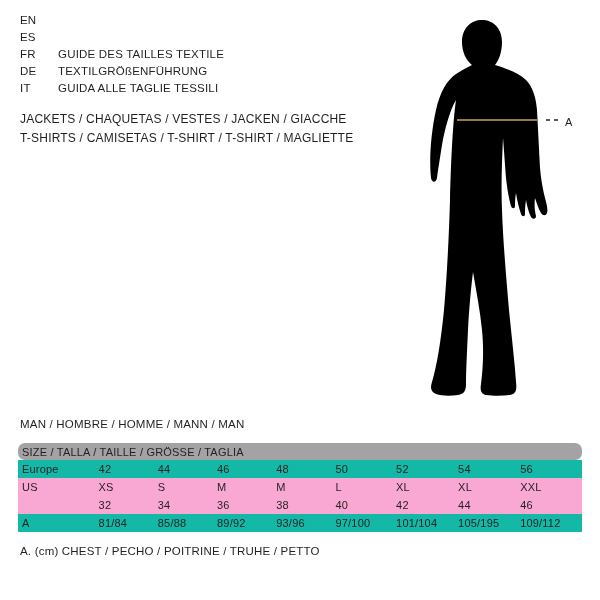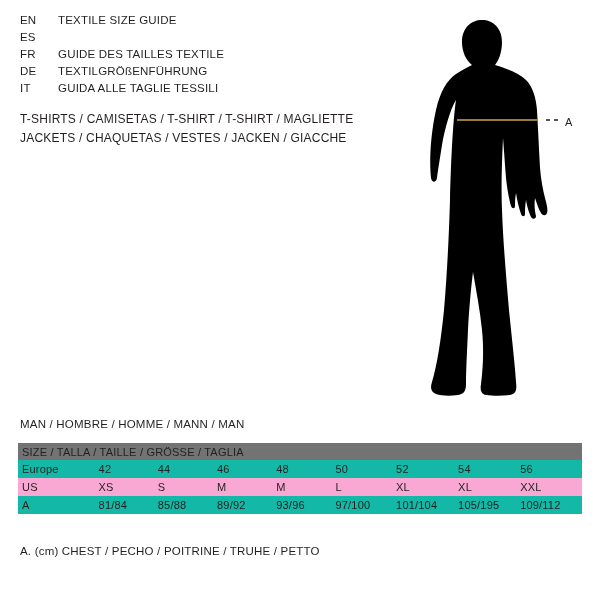--- a/index.html
+++ b/index.html
@@ -92,23 +92,24 @@
     font-size: 11px;
     letter-spacing: 0.2px;
   }
   table.size-table td {
     padding: 0;
     height: 18px;
     vertical-align: middle;
     font-weight: normal;
   }
   tr.row-head td {
-    background: #737373;
+    background: #a3a3a3;
     color: #231f20;
     height: 17px;
+    border-radius: 7px;
   }
   tr.row-light td {
     background: #14b8a6;
   }
   tr.row-gray td {
     background: #f9a8d4;
   }
   .c-label {
     width: 88px;
     padding-left: 4px !important;
@@ -127,42 +128,41 @@
   }
 </style>
 </head>
 <body>
 
 <div class="page">
 
   <div class="lang-block">
     <div class="lang-row">
       <div class="lang-code">EN</div>
-      <div class="lang-text">TEXTILE SIZE GUIDE</div>
     </div>
     <div class="lang-row">
       <div class="lang-code">ES</div>
     </div>
     <div class="lang-row">
       <div class="lang-code">FR</div>
       <div class="lang-text">GUIDE DES TAILLES TEXTILE</div>
     </div>
     <div class="lang-row">
       <div class="lang-code">DE</div>
       <div class="lang-text">TEXTILGRÖßENFÜHRUNG</div>
     </div>
     <div class="lang-row">
       <div class="lang-code">IT</div>
       <div class="lang-text">GUIDA ALLE TAGLIE TESSILI</div>
     </div>
   </div>
 
   <div class="cat-block">
+    <div class="cat-line">JACKETS / CHAQUETAS / VESTES / JACKEN / GIACCHE</div>
     <div class="cat-line">T-SHIRTS / CAMISETAS / T-SHIRT / T-SHIRT / MAGLIETTE</div>
-    <div class="cat-line">JACKETS / CHAQUETAS / VESTES / JACKEN / GIACCHE</div>
   </div>
 
   <div class="figure-wrap">
     <svg width="200" height="400" viewBox="0 0 200 400">
 
       <path fill="#000000" d="
         M 62,32
         C 62,18 71,10 82,10
         C 93,10 102,18 102,32
         C 102,42 99,50 95,55
@@ -237,20 +237,31 @@
         <td class="c-label">US</td>
         <td class="c-val">XS</td>
         <td class="c-val">S</td>
         <td class="c-val">M</td>
         <td class="c-val">M</td>
         <td class="c-val">L</td>
         <td class="c-val">XL</td>
         <td class="c-val">XL</td>
         <td class="c-val">XXL</td>
       </tr>
+      <tr class="row-gray">
+        <td class="c-label"></td>
+        <td class="c-val">32</td>
+        <td class="c-val">34</td>
+        <td class="c-val">36</td>
+        <td class="c-val">38</td>
+        <td class="c-val">40</td>
+        <td class="c-val">42</td>
+        <td class="c-val">44</td>
+        <td class="c-val">46</td>
+      </tr>
       <tr class="row-light">
         <td class="c-label">A</td>
         <td class="c-val">81/84</td>
         <td class="c-val">85/88</td>
         <td class="c-val">89/92</td>
         <td class="c-val">93/96</td>
         <td class="c-val">97/100</td>
         <td class="c-val">101/104</td>
         <td class="c-val">105/195</td>
         <td class="c-val">109/112</td>

